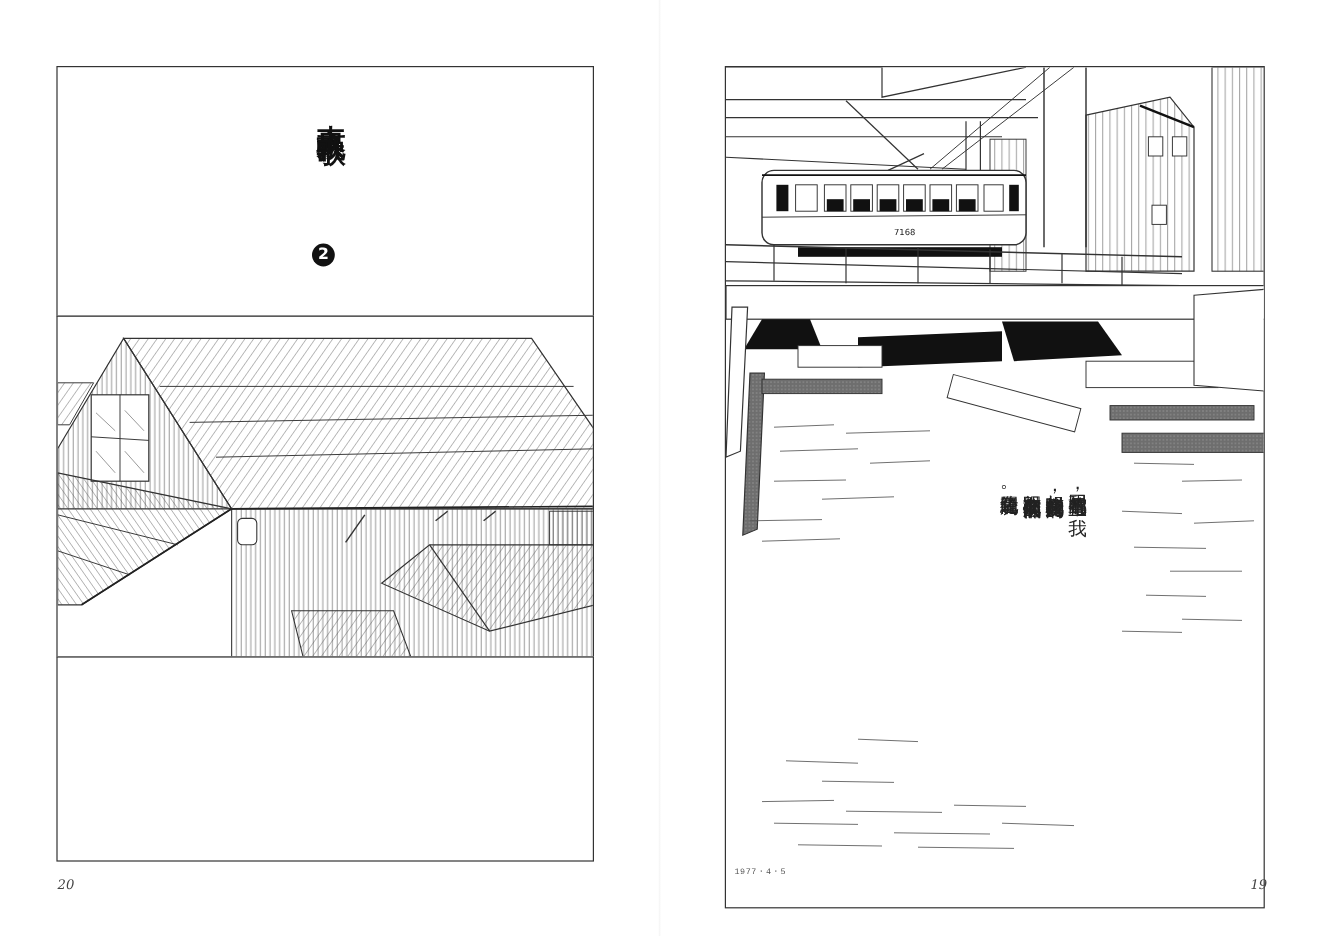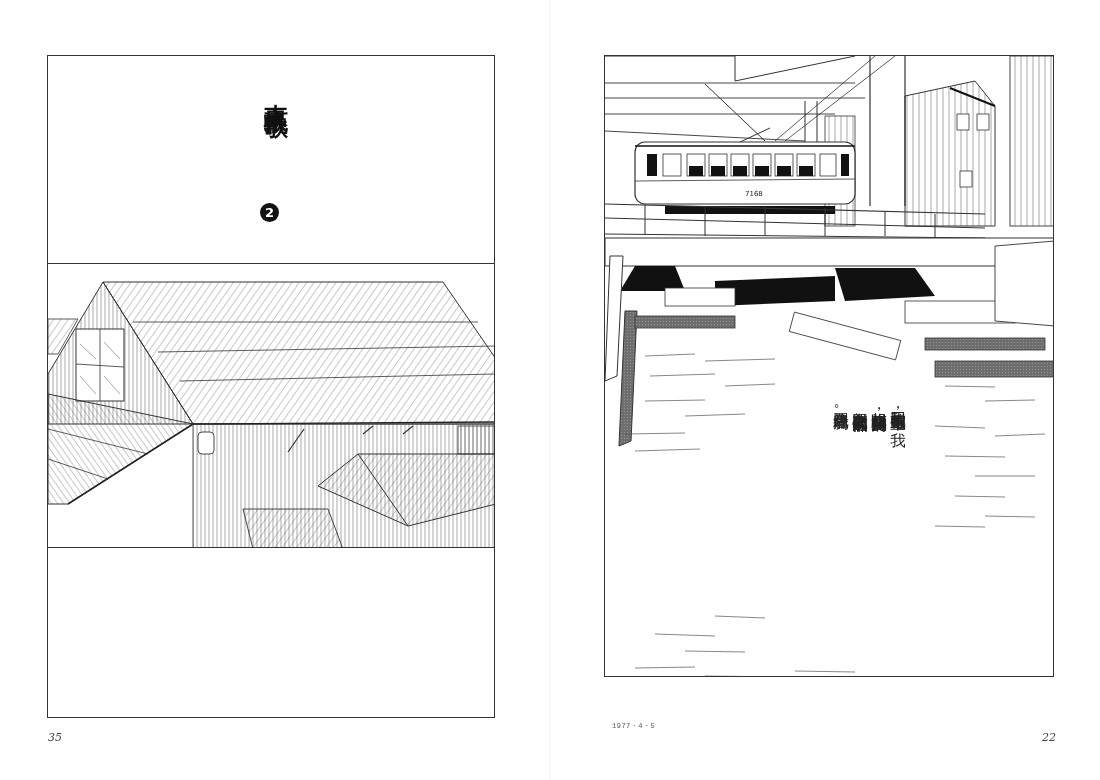--- a/index.html
+++ b/index.html
@@ -4,21 +4,21 @@
   <style>
     html, body { margin: 0; padding: 0; background: #ffffff; }
     body { width: 1100px; height: 780px; position: relative; overflow: hidden; font-family: "DejaVu Serif", serif; color: #111; }
     .page { position: absolute; top: 0; height: 780px; }
     .page-left { left: 0; width: 550px; }
     .page-right { left: 550px; width: 550px; }
     .frame { position: absolute; border: 1.3px solid #333; box-sizing: border-box; background: #fff; overflow: hidden; }
     .title-panel { left: 47px; top: 55px; width: 448px; height: 209px; }
     .house-panel { left: 47px; top: 263px; width: 448px; height: 285px; }
     .blank-panel { left: 47px; top: 547px; width: 448px; height: 171px; }
-    .tram-panel { left: 54px; top: 55px; width: 450px; height: 622px; }
+    .tram-panel { left: 54px; top: 55px; width: 450px; height: 702px; }
     .title-vert { position: absolute; left: 212px; top: 28px; writing-mode: vertical-rl; font-family: "DejaVu Serif", serif; font-weight: bold; font-size: 24px; letter-spacing: 4px; color: #111; }
     .chapter-badge { position: absolute; left: 212px; top: 147px; width: 19px; height: 19px; border-radius: 50%; background: #111; color: #fff; font-family: "DejaVu Sans", sans-serif; font-weight: bold; font-size: 13px; line-height: 19px; text-align: center; }
     .caption { position: absolute; left: 226px; top: 344px; writing-mode: vertical-rl; font-family: "DejaVu Sans", sans-serif; font-size: 15.5px; line-height: 19px; letter-spacing: 0.5px; color: #222; height: 200px; }
     .page-num { position: absolute; top: 731px; font-family: "DejaVu Serif", serif; font-style: italic; font-size: 11px; color: #444; }
     .pn-left { left: 48px; }
     .pn-right { left: 492px; }
     .date-stamp { position: absolute; left: 62px; top: 721px; font-family: Liberation Mono, monospace; font-size: 7px; color: #555; letter-spacing: 0.5px; }
     svg { position: absolute; left: 0; top: 0; }
     .spine { position: absolute; left: 549px; top: 0; width: 2px; height: 780px; background: linear-gradient(to right, #f3f3f3, #ffffff); }
   </style>
@@ -82,21 +82,21 @@
 
       <polygon points="270,222 310,190 448,190 448,240 360,262" fill="url(#roofHatch)" stroke="#333" stroke-width="1"></polygon>
       <line x1="310" y1="190" x2="360" y2="262" stroke="#333" stroke-width="1"></line>
 
       <polygon points="195,245 280,245 295,285 205,285" fill="url(#roofHatch)" stroke="#333" stroke-width="0.9"></polygon>
     </svg>
   </div>
 
   <div class="frame blank-panel"></div>
 
-  <div class="page-num pn-left">35</div>
+  <div class="page-num pn-left">20</div>
 </div>
 
 <div class="page page-right">
 
   <div class="frame tram-panel">
     <svg width="450" height="663" viewBox="0 0 450 663">
       <defs>
         <pattern id="wood" width="6" height="10" patternUnits="userSpaceOnUse">
           <line x1="2" y1="0" x2="2" y2="10" stroke="#555" stroke-width="0.5"></line>
         </pattern>
@@ -216,14 +216,14 @@
     </svg>
     <div class="caption">
       <div>回程的都電電車上，我</div>
       <div>想起吃完拉麵後所見的，</div>
       <div>盤踞在碗公底部的那個</div>
       <div>綠色龍圖騰。</div>
     </div>
   </div>
 
   <div class="date-stamp">1977・4・5</div>
-  <div class="page-num pn-right">22</div>
+  <div class="page-num pn-right">19</div>
 </div>
 
 </body></html>

